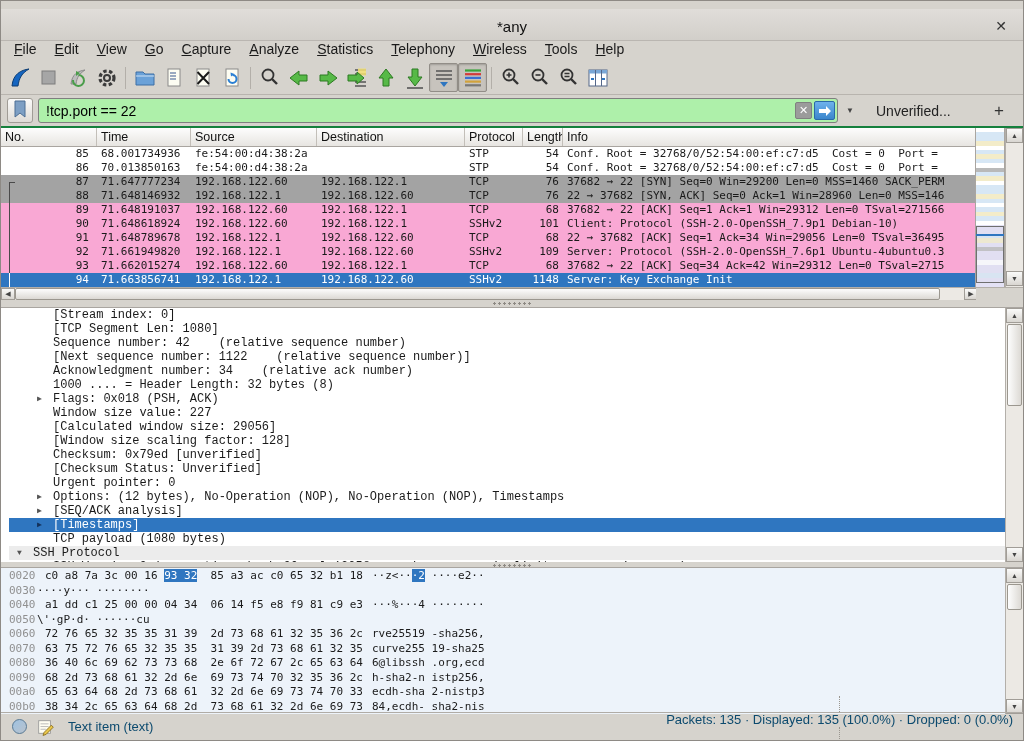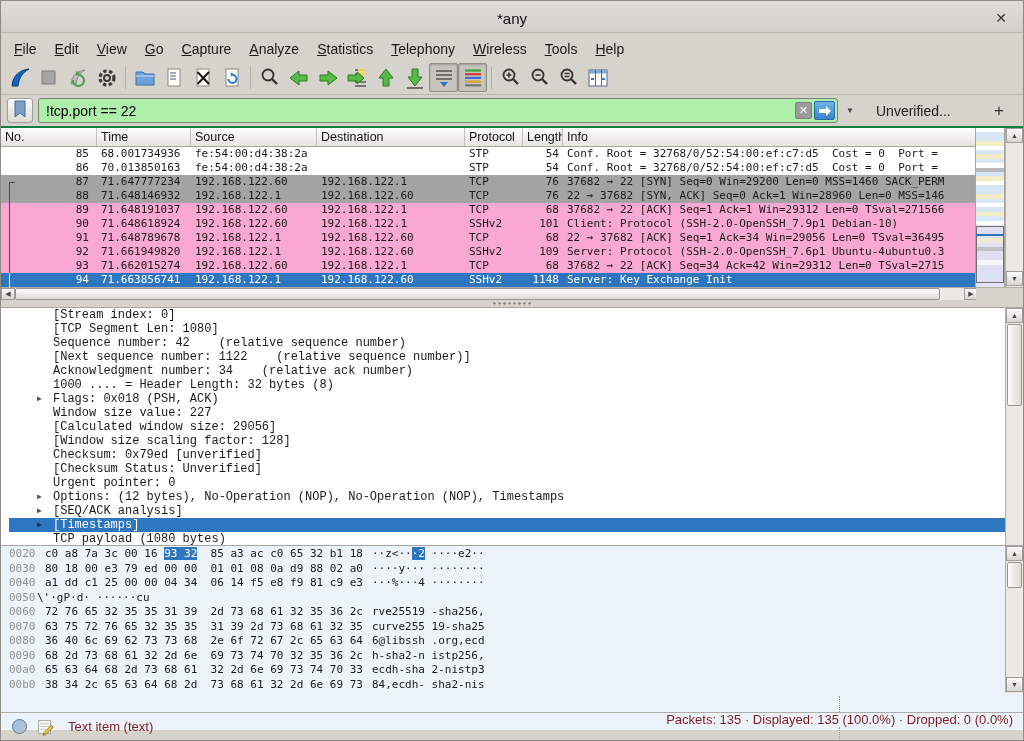--- a/index.html
+++ b/index.html
@@ -1,21 +1,21 @@
 <!DOCTYPE html>
 <html><head>
 <meta charset="utf-8">
 <style>
   html,body{margin:0;padding:0;background:#555;}
   *{box-sizing:border-box;}
   .window{position:relative;width:1024px;height:741px;background:#d6d3cd;
     font-family:"Liberation Sans",sans-serif;color:#1a1a1a;overflow:hidden;
     border:1px solid #8e8a85;}
   
-  .titlebar{position:absolute;top:0;left:0;right:0;height:32px;
+  .titlebar{position:absolute;top:8px;left:0;right:0;height:32px;
     background:linear-gradient(#e0ddd9,#d2cfca);border-bottom:1px solid #bab6b1;
     text-align:center;line-height:35px;font-size:15px;color:#111;}
   .close-btn{position:absolute;right:10px;top:0;width:24px;height:35px;line-height:35px;
     font-size:14px;color:#333;text-align:center;cursor:default;}
   
   .menubar{position:absolute;top:36px;left:0;right:0;height:24px;display:flex;
     align-items:center;padding-left:4px;font-size:14px;}
   .menu-item{padding:2px 9px;}
   .menu-item u{text-decoration:underline;}
   
@@ -99,34 +99,34 @@
   .dline.lvl0{padding-left:24px;}
   .dline.lvl0 .tri{left:8px;}
   .dline.selected{background:#2f76c0;color:#fff;}
   .dline.selected .tri{color:#14315a;}
   .dline.shaded{background:#ececec;}
   .dvscroll{position:absolute;top:0;right:0;width:18px;height:255px;background:#ece9e4;
     border-left:1px solid #b3afa9;}
   .v-thumb{position:absolute;left:1px;width:15px;background:linear-gradient(90deg,#fdfdfd,#dcd9d4);
     border:1px solid #9b978f;border-radius:2px;}
   
-  .hexpane{position:absolute;top:544px;left:0;right:0;height:185px;background:#edf3fa;
+  .hexpane{position:absolute;top:566px;left:0;right:0;height:147px;background:#edf3fa;
     border-top:1px solid #a9a5a0;overflow:hidden;}
   .hrows{position:absolute;top:1px;left:0;right:18px;bottom:0;overflow:hidden;
     font-family:"DejaVu Sans Mono",monospace;font-size:11px;}
   .hrow{display:flex;height:14.5px;line-height:14.5px;white-space:pre;}
   .hoff{width:36px;padding-left:8px;color:#909090;flex-shrink:0;}
   .hhex{width:335px;padding-left:8px;color:#1a1a1a;flex-shrink:0;}
   .hascii{color:#1a1a1a;}
   .hl{background:#2f76c0;color:#fff;}
   .hvscroll{position:absolute;top:0;right:0;width:18px;height:147px;background:#ece9e4;
     border-left:1px solid #b3afa9;}
   
   .statusbar{position:absolute;bottom:0;left:0;right:0;height:28px;display:flex;
-    align-items:center;padding:0 10px;border-top:1px solid #b0aca6;font-size:13px;color:#7f1d1d;}
+    align-items:center;padding:0 10px;border-top:1px solid #b0aca6;font-size:13px;color:#0c4a6e;}
   .sdiv{width:1px;height:16px;border-left:1px dotted #9a968f;margin:0 10px;}
   .sleft-text{margin-left:14px;}
   .sright{margin-left:auto;display:flex;align-items:center;flex-direction:column;}
 </style>
 </head>
 <body>
 
 <div class="window">
 
   <div class="titlebar">
@@ -450,21 +450,21 @@
     </div>
   </div>
 
   <div class="splitter" style="top:561px;height:5px;">
       <div class="grip"></div>
     </div>
 
   <div class="hexpane">
     <div class="hrows" id="hrows">
         <div class="hrow"><span class="hoff">0020</span><span class="hhex">c0 a8 7a 3c 00 16 <span class="hl">93 32</span>  85 a3 ac c0 65 32 b1 18</span><span class="hascii">··z&lt;··<span class="hl">·2</span> ····e2··</span></div>
-        <div class="hrow"><span class="hoff">0030</span><span class="hhex">80 18 00 e3 79 ed 00 00  01 01 08 0a d9 88 02 a0</span><span class="hascii">····y··· ········</span></div>
+        <div class="hrow"><span class="hoff">0030</span><span class="hascii">····y··· ········</span></div>
         <div class="hrow"><span class="hoff">0040</span><span class="hhex">a1 dd c1 25 00 00 04 34  06 14 f5 e8 f9 81 c9 e3</span><span class="hascii">···%···4 ········</span></div>
         <div class="hrow"><span class="hoff">0050</span><span class="hascii">\'·gP·d· ······cu</span></div>
         <div class="hrow"><span class="hoff">0060</span><span class="hhex">72 76 65 32 35 35 31 39  2d 73 68 61 32 35 36 2c</span><span class="hascii">rve25519 -sha256,</span></div>
         <div class="hrow"><span class="hoff">0070</span><span class="hhex">63 75 72 76 65 32 35 35  31 39 2d 73 68 61 32 35</span><span class="hascii">curve255 19-sha25</span></div>
         <div class="hrow"><span class="hoff">0080</span><span class="hhex">36 40 6c 69 62 73 73 68  2e 6f 72 67 2c 65 63 64</span><span class="hascii">6@libssh .org,ecd</span></div>
         <div class="hrow"><span class="hoff">0090</span><span class="hhex">68 2d 73 68 61 32 2d 6e  69 73 74 70 32 35 36 2c</span><span class="hascii">h-sha2-n istp256,</span></div>
         <div class="hrow"><span class="hoff">00a0</span><span class="hhex">65 63 64 68 2d 73 68 61  32 2d 6e 69 73 74 70 33</span><span class="hascii">ecdh-sha 2-nistp3</span></div>
         <div class="hrow"><span class="hoff">00b0</span><span class="hhex">38 34 2c 65 63 64 68 2d  73 68 61 32 2d 6e 69 73</span><span class="hascii">84,ecdh- sha2-nis</span></div>
       </div>
     <div class="hvscroll">

